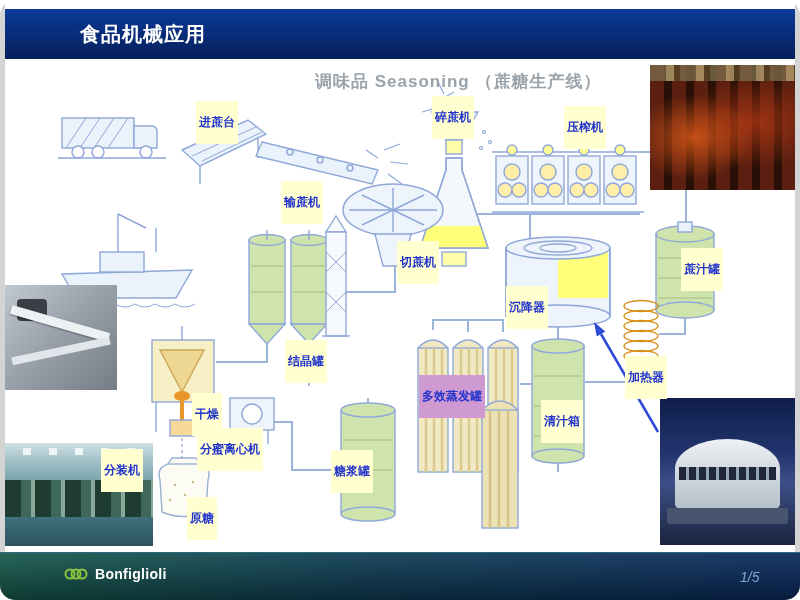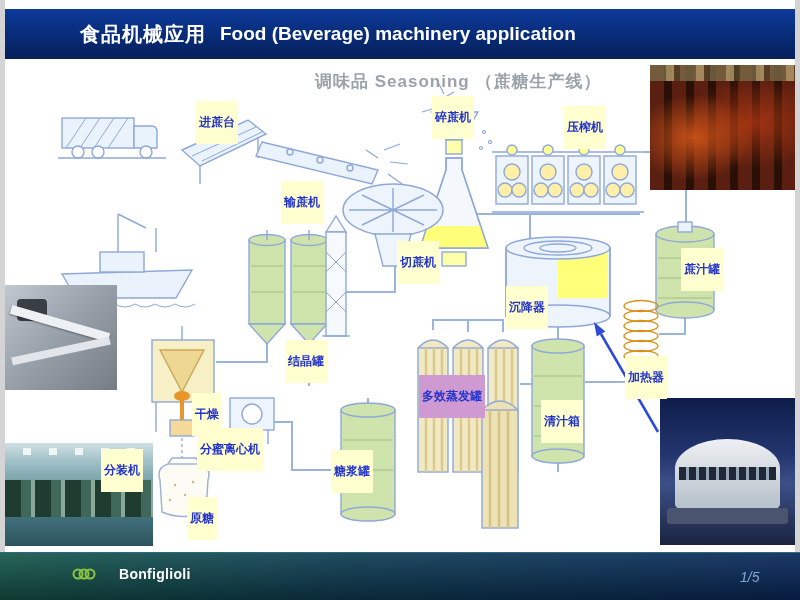--- a/index.html
+++ b/index.html
@@ -1,17 +1,17 @@
 <!DOCTYPE html>
 <html><head>
 <meta charset="utf-8">
 <style>
   * { margin:0; padding:0; box-sizing:border-box; }
   html,body { width:800px; height:600px; font-family:"Liberation Sans",sans-serif; background:#fff; }
-  .slide { position:relative; width:800px; height:600px; background:#fff; overflow:hidden; }
+  .slide { position:relative; width:800px; height:600px; background:#fff; overflow:hidden;border-radius:15px; }
   .edge { position:absolute; top:0; width:5px; height:552px; background:#d4d4d4; z-index:5; }
   .edge.left { left:0; } .edge.right { right:0; }
 
   .header { position:absolute; left:5px; top:9px; width:790px; height:50px;
             background:linear-gradient(180deg,#0c3a9a 0%,#082a74 60%,#061f58 100%); z-index:4;
             display:flex; align-items:center; padding-left:75px; }
   .header .zh { color:#fff; font-size:20px; font-weight:bold; letter-spacing:1px; }
   .header .en { color:#fff; font-size:19px; font-weight:bold; margin-left:14px; }
 
   .diagram-title { position:absolute; left:315px; top:70px; font-size:17px; font-weight:bold;
@@ -53,35 +53,34 @@
   #photo-round-building .bldg { left:11%; top:28%; width:78%; height:48%;
       background:linear-gradient(180deg,#eef1f4,#b4bfc9); border-radius:50% 50% 8% 8% / 42% 42% 8% 8%; }
   #photo-round-building .windows { left:14%; top:47%; width:72%; height:9%;
       background:repeating-linear-gradient(90deg,#202838 0 7px,#93a5b5 7px 10px); }
   #photo-round-building .base { left:5%; top:75%; width:90%; height:11%; background:#49556e; border-radius:3px; }
 
   .footer { position:absolute; left:0; top:552px; width:800px; height:48px; z-index:7;
     background:linear-gradient(100deg,#175a4c 0%,#0e3d55 45%,#0a2a5e 100%);
     border-top:1px solid #2a6a7a; }
   .footer .shade { position:absolute; inset:0; background:linear-gradient(180deg,rgba(255,255,255,.07),rgba(0,0,0,.35)); }
-  .brand { position:absolute; left:72px; top:13px; display:flex; align-items:flex-end; gap:23px; }
+  .brand { position:absolute; left:64px; top:13px; display:flex; align-items:flex-end; gap:7px; }
   .brand-name { color:#fff; font-weight:bold; font-size:14px; letter-spacing:.3px; }
   .page-num { position:absolute; left:740px; top:16px; color:#7fa8d8; font-size:14px;font-style:italic; }
 </style>
 </head>
 <body>
 
 <div class="slide">
 
   <div class="edge left"></div>
   <div class="edge right"></div>
 
   <div class="header">
     <span class="zh">食品机械应用</span>
-    <span class="en">Food (Beverage) machinery application</span>
   </div>
 
   <div class="diagram-title">调味品 Seasoning （蔗糖生产线）</div>
 
   <svg class="diagram" width="800" height="600" viewBox="0 0 800 600">
 
     <g stroke="#9ab4dc" stroke-width="2" fill="none">
       <path d="M470,214 H640"></path>
       <path d="M530,214 V246"></path>
       <path d="M644,152 H686 V224"></path>

